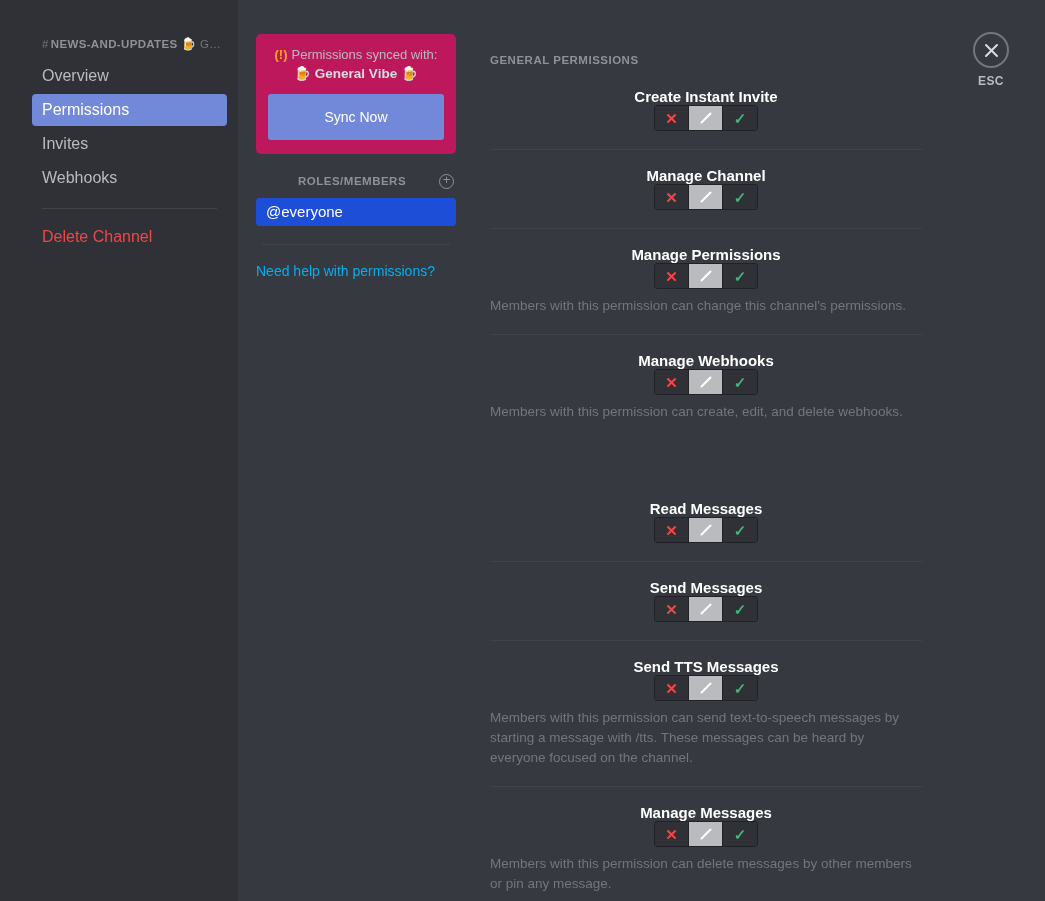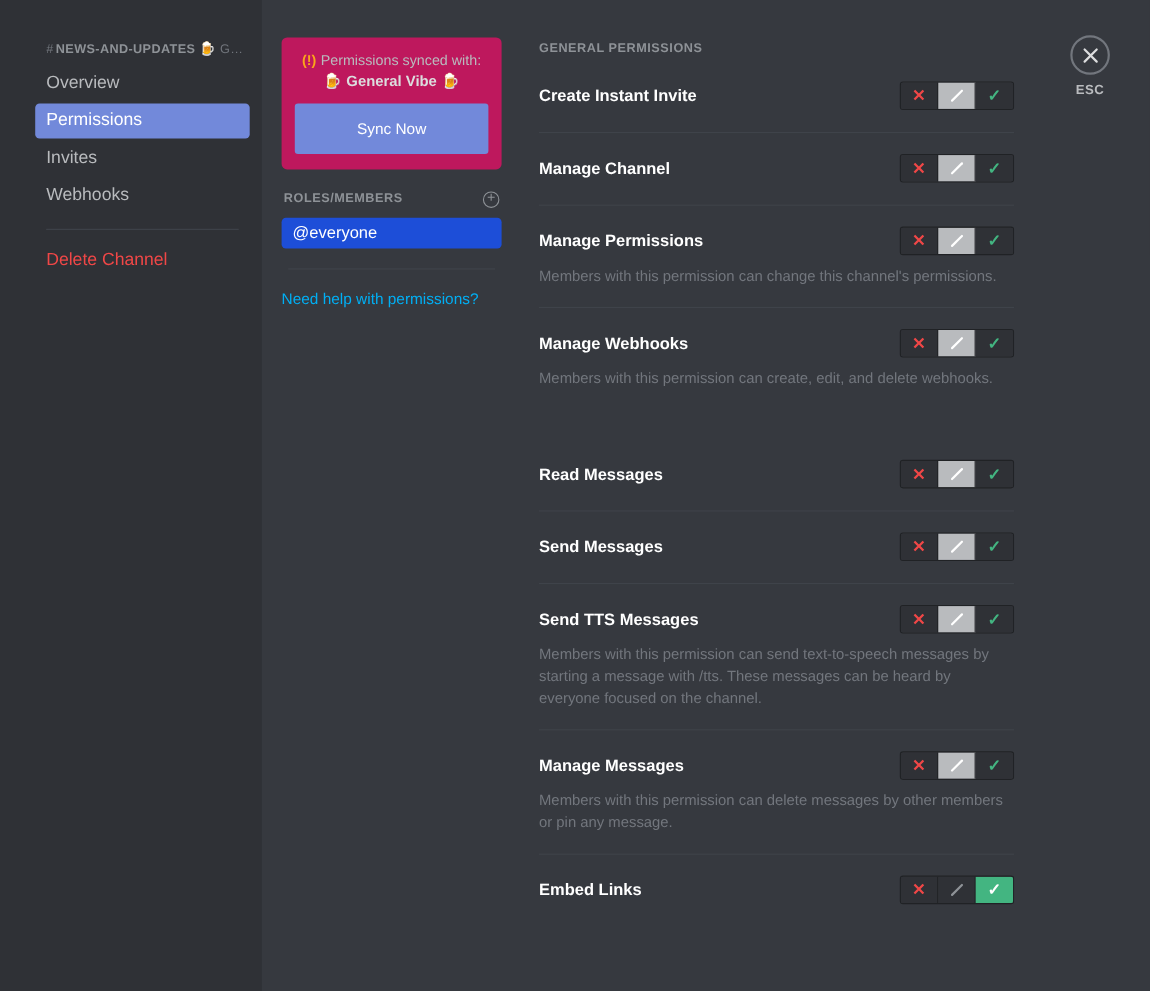--- a/index.html
+++ b/index.html
@@ -114,20 +114,21 @@
     display: flex;
     align-items: center;
     justify-content: space-between;
     padding: 0 2px;
   }
   #roles-title {
     font-size: 11.5px;
     font-weight: bold;
     letter-spacing: 0.5px;
     color: #8e9297;
+    margin-left: 40px;
   }
   #add-role-icon {
     width: 15px; height: 15px;
     border-radius: 50%;
     border: 1px solid #8e9297;
     color: #8e9297;
     font-size: 12px;
     line-height: 12px;
     text-align: center;
     cursor: pointer;
@@ -175,30 +176,31 @@
     overflow: hidden;
   }
 
   .section-title {
     font-size: 11.5px;
     font-weight: bold;
     letter-spacing: 0.5px;
     color: #8e9297;
     margin-bottom: 22px;
   }
-  .section { padding-top: 38px; }
+  .section { padding-top: 38px; margin-top: 16px; }
   .section + .section { padding-top: 62px; }
 
   .perm-row { padding-bottom: 0; }
 
   .perm-head {
     display: flex;
     align-items: center;
     justify-content: space-between;
     min-height: 30px;
+    flex-direction: column;
   }
   .perm-label {
     font-size: 15px;
     font-weight: bold;
     color: #ffffff;
   }
   .perm-desc {
     font-size: 13.5px;
     color: #72767d;
     line-height: 20px;

